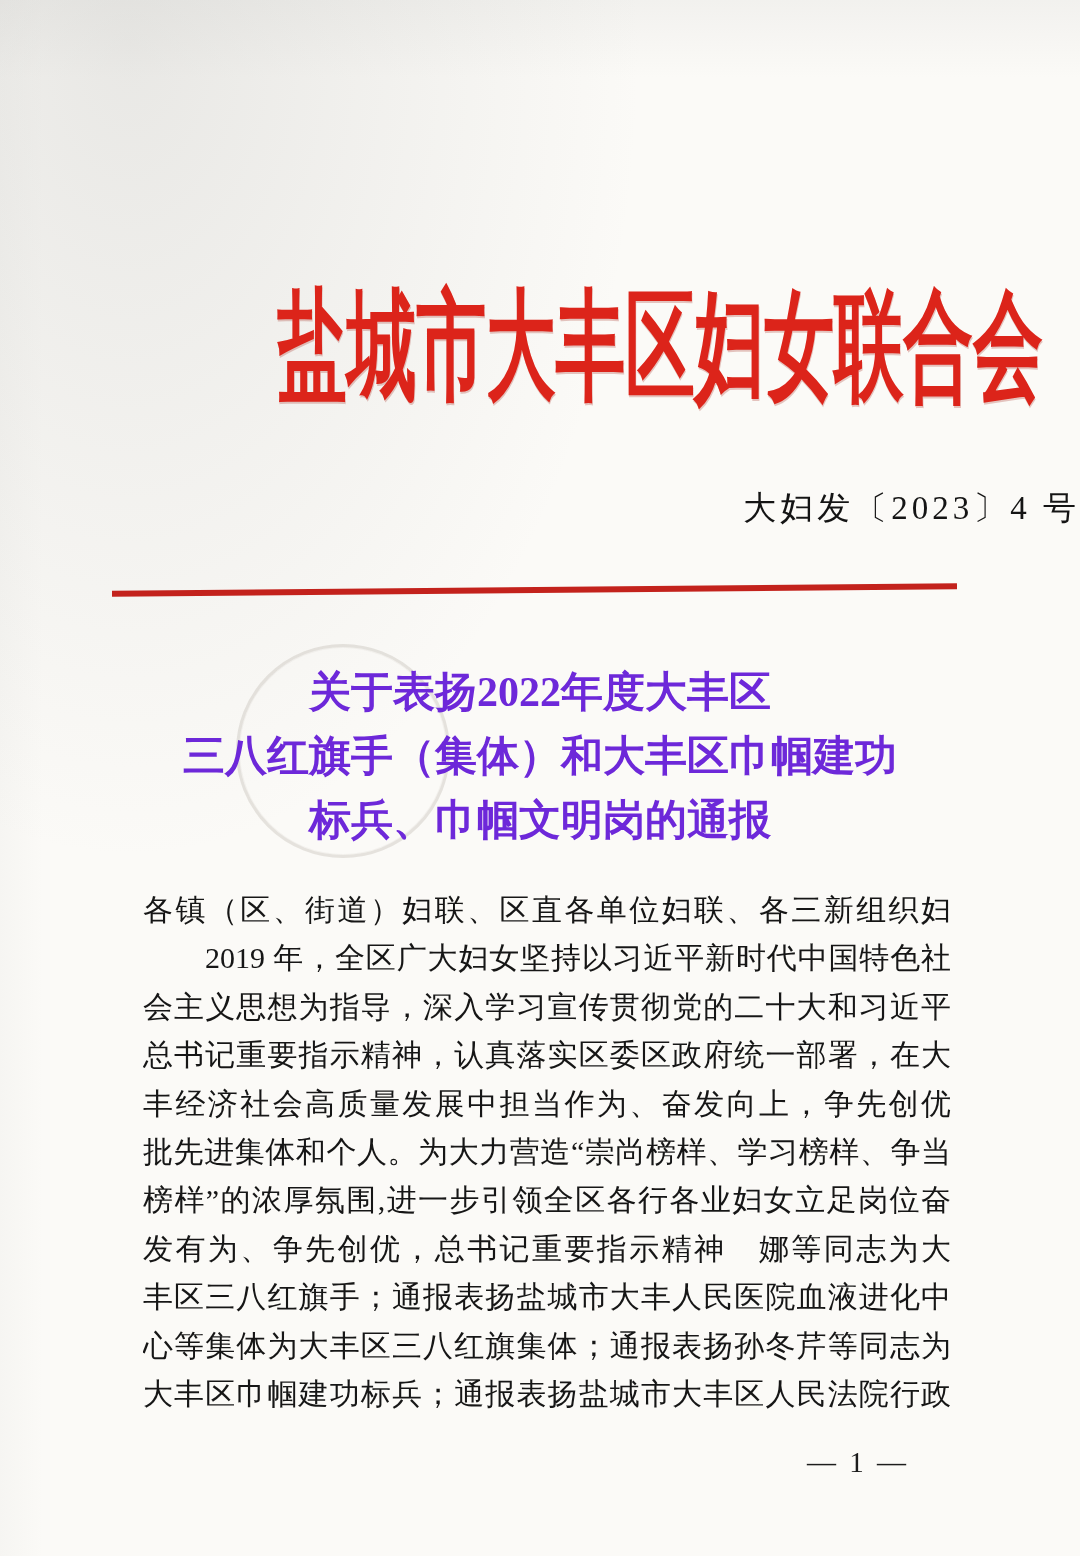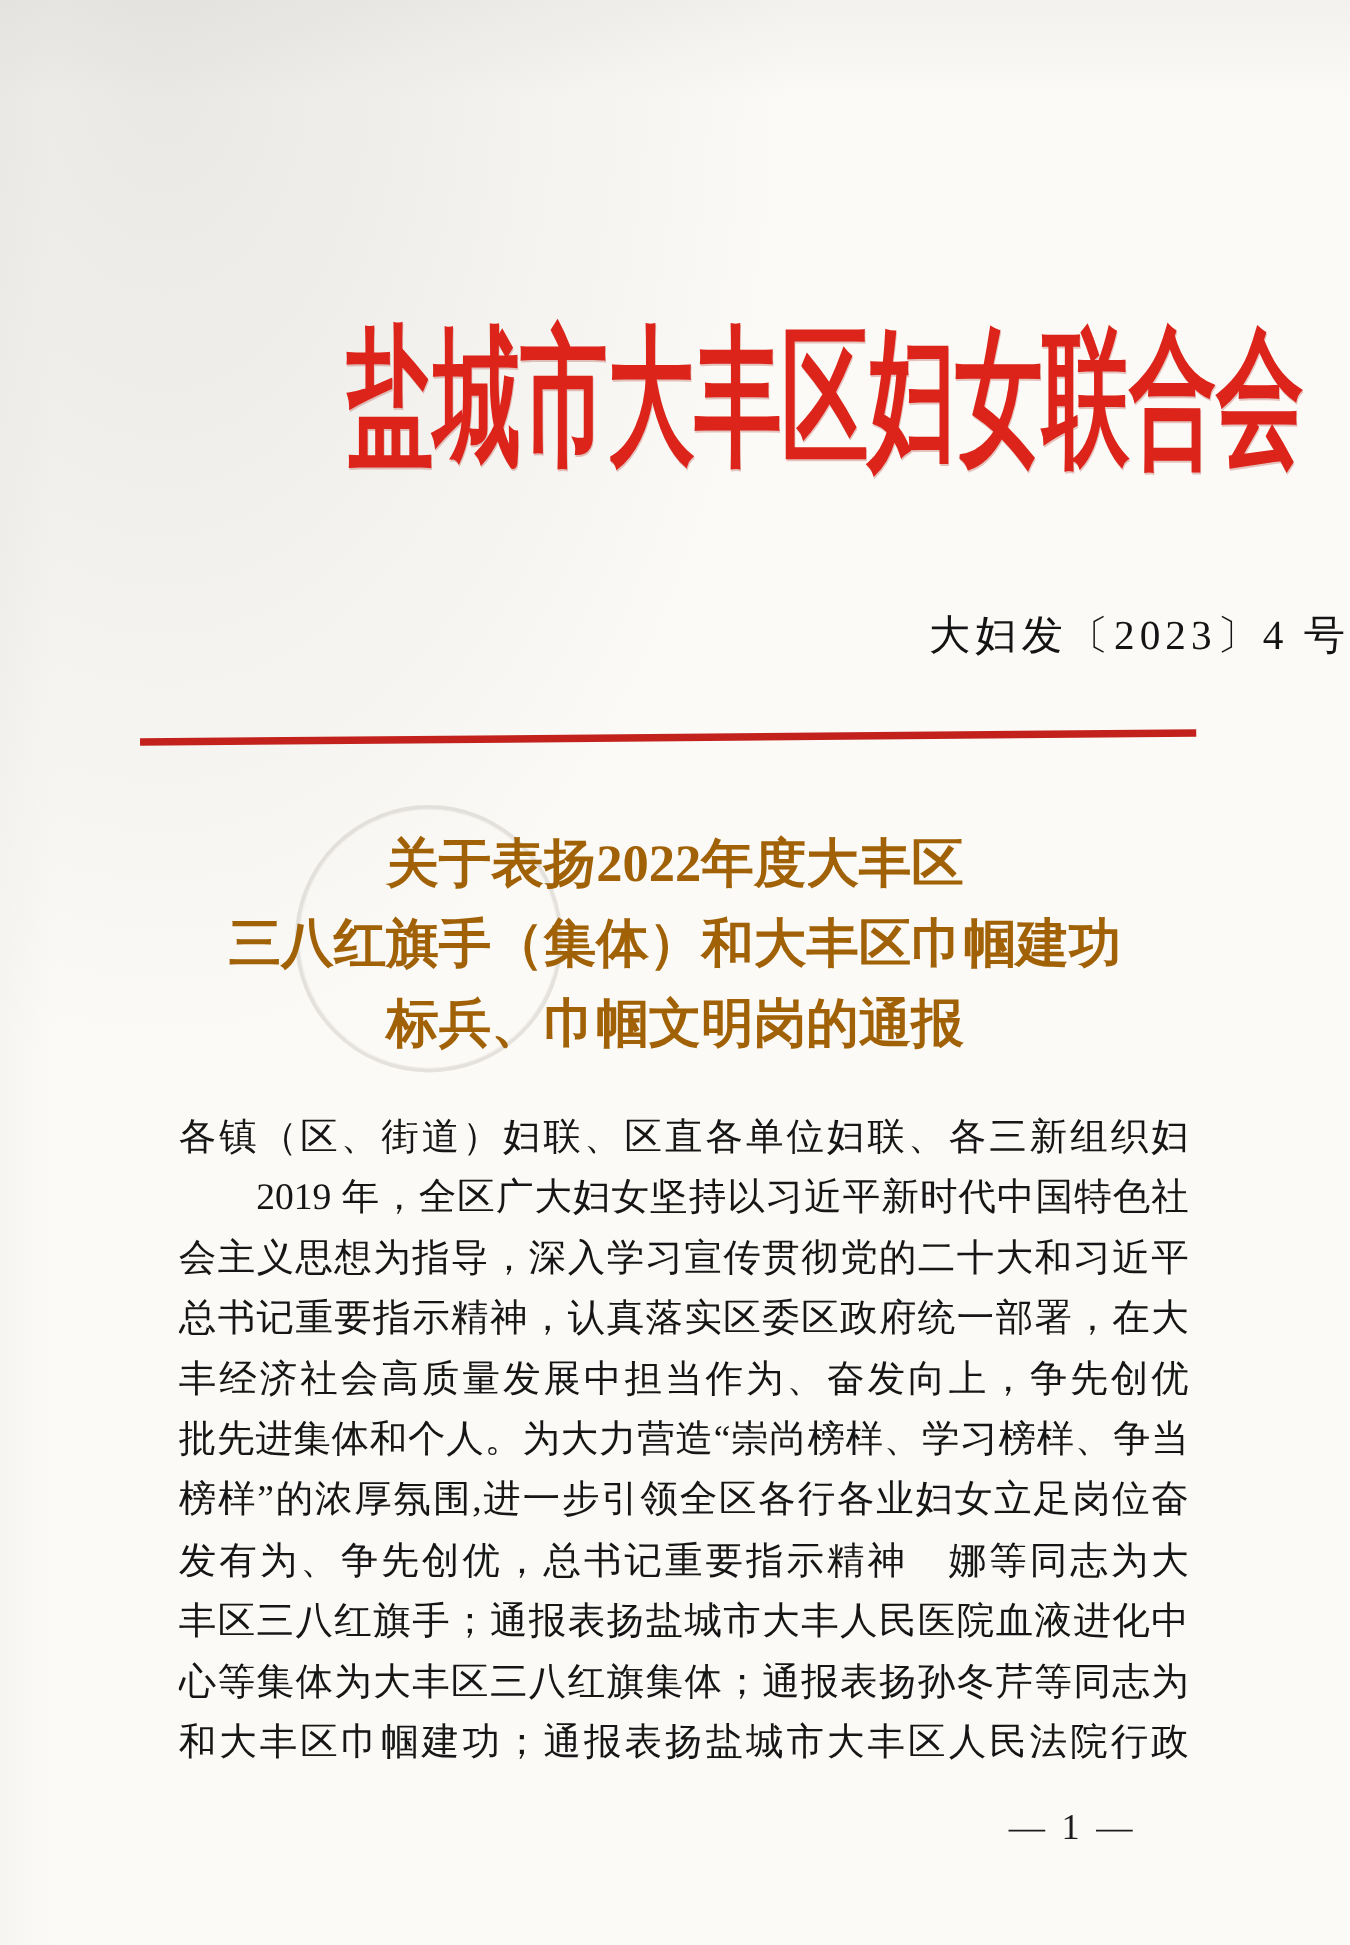--- a/index.html
+++ b/index.html
@@ -19,21 +19,21 @@
     position: absolute;
     inset: 0;
     pointer-events: none;
     background:
       radial-gradient(ellipse at 12% 3%, rgba(185,185,182,0.28), transparent 38%),
       linear-gradient(180deg, rgba(205,205,202,0.20), transparent 5%),
       linear-gradient(90deg, rgba(210,210,207,0.12), transparent 4%);
   }
   .org-title-wrap {
     position: absolute;
-    top: 244px;
+    top: 272px;
     left: 0;
     width: 100%;
     text-align: center;
   }
   .org-title {
     display: inline-block;
     white-space: nowrap;
     font-size: 120px;
     line-height: 150px;
     font-weight: bold;
@@ -74,21 +74,21 @@
   .doc-title {
     position: absolute;
     top: 660px;
     left: 0;
     width: 100%;
     margin: 0;
     text-align: center;
     font-size: 42px;
     line-height: 64px;
     font-weight: bold;
-    color: #a16207;
+    color: #6d28d9;
   }
   .body-text {
     position: absolute;
     top: 886px;
     left: 143px;
     width: 808px;
     font-size: 30px;
     color: #161616;
   }
   .bline {
@@ -136,18 +136,18 @@
     <div class="bline">各镇（区、街道）妇联、区直各单位妇联、各三新组织妇联：</div>
     <div class="bline indent">2019 年，全区广大妇女坚持以习近平新时代中国特色社</div>
     <div class="bline">会主义思想为指导，深入学习宣传贯彻党的二十大和习近平</div>
     <div class="bline">总书记重要指示精神，认真落实区委区政府统一部署，在大</div>
     <div class="bline">丰经济社会高质量发展中担当作为、奋发向上，争先创优</div>
     <div class="bline">批先进集体和个人。为大力营造“崇尚榜样、学习榜样、争当</div>
     <div class="bline">榜样”的浓厚氛围,进一步引领全区各行各业妇女立足岗位奋</div>
     <div class="bline">发有为、争先创优，总书记重要指示精神　娜等同志为大</div>
     <div class="bline">丰区三八红旗手；通报表扬盐城市大丰人民医院血液进化中</div>
     <div class="bline">心等集体为大丰区三八红旗集体；通报表扬孙冬芹等同志为</div>
-    <div class="bline">和大丰区巾帼建功；通报表扬盐城市大丰区人民法院行政</div>
+    <div class="bline">大丰区巾帼建功标兵；通报表扬盐城市大丰区人民法院行政</div>
   </div>
 
   <div class="page-number">— 1 —</div>
 
 </div>
 
 </body></html>

